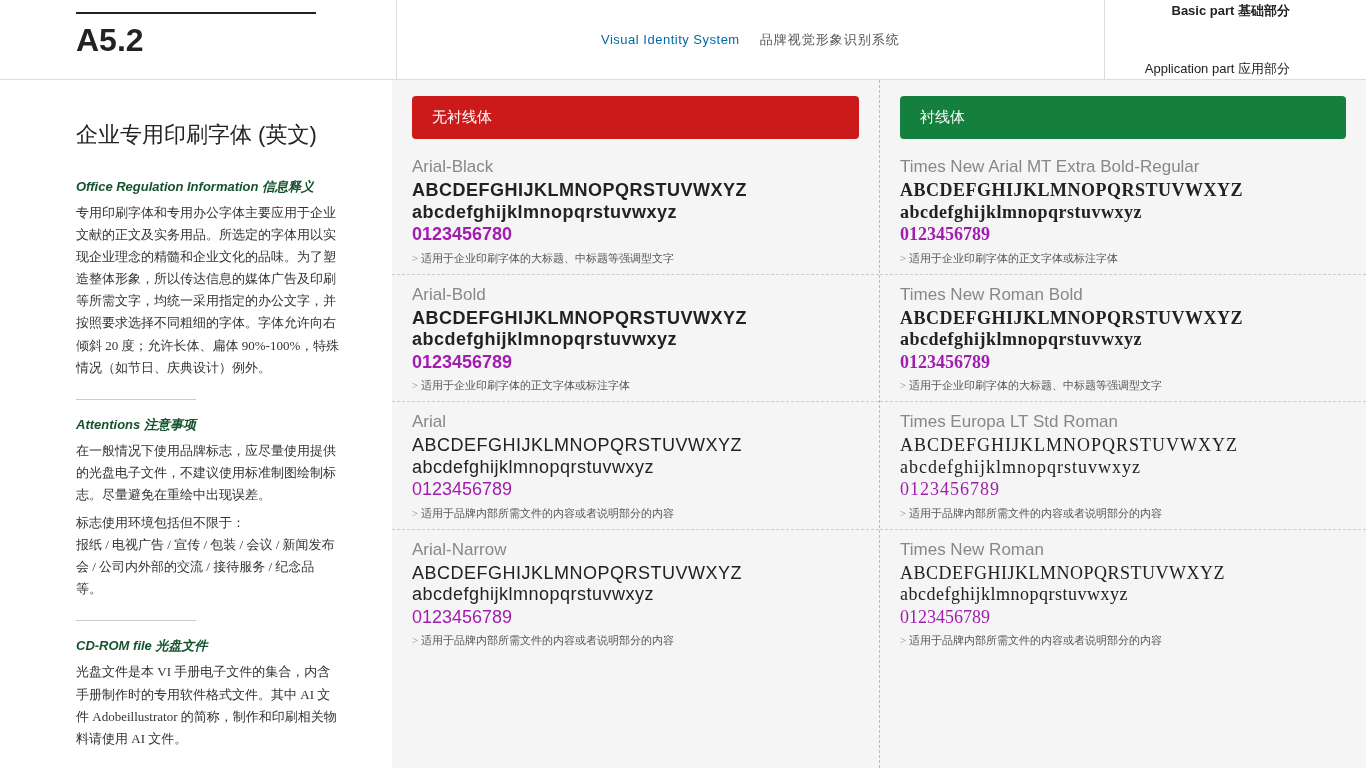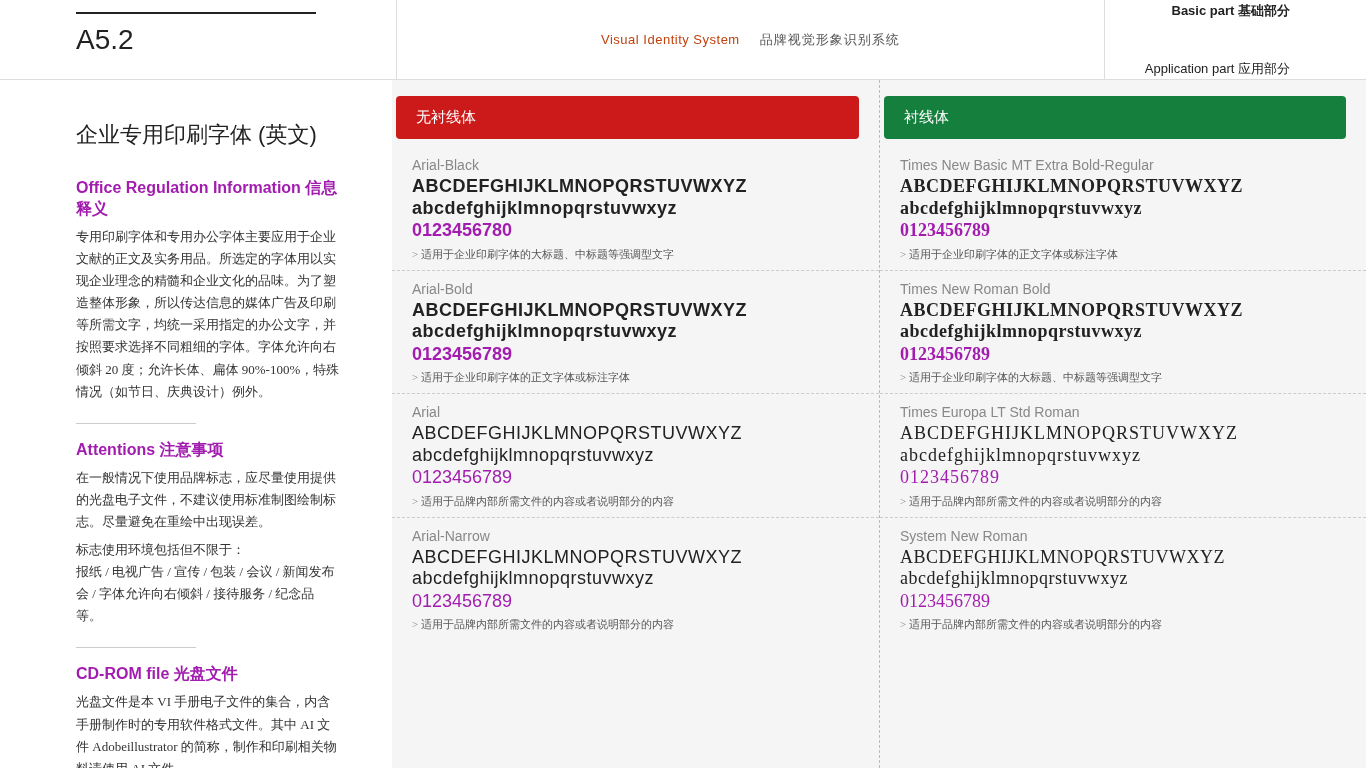--- a/index.html
+++ b/index.html
@@ -21,22 +21,22 @@
       border-bottom: 1px solid #ddd;
       position: relative;
     }
     .header-left {
       display: flex;
       flex-direction: column;
       align-items: flex-start;
       width: 320px;
     }
     .header-title {
-      font-size: 28px;
-      font-weight: 400;
+      font-size: 32px;
+      font-weight: 700;
       color: #222;
       font-family: Arial, sans-serif;
       line-height: 1;
     }
     .header-divider-top {
       position: absolute;
       top: 12px;
       left: 76px;
       width: 240px;
       height: 1.5px;
@@ -48,21 +48,21 @@
       flex-direction: column;
       align-items: center;
       justify-content: center;
       border-left: 1px solid #ddd;
       border-right: 1px solid #ddd;
       height: 100%;
       padding: 0 40px;
     }
     .header-center-main {
       font-size: 13px;
-      color: #c2410c;
+      color: #0369a1;
       font-family: Arial, sans-serif;
       letter-spacing: 0.5px;
       text-align: center;
     }
     .header-center-sub {
       font-size: 13px;
       color: #555;
       font-family: 'SimSun', serif;
       letter-spacing: 1px;
     }
@@ -107,25 +107,26 @@
       font-size: 22px;
       color: #222;
       font-family: 'SimHei', sans-serif;
       margin-bottom: 28px;
       margin-top: 16px;
     }
     .sidebar-section {
       margin-bottom: 20px;
     }
     .sidebar-section-title {
-      font-size: 16px;
+      font-size: 13px;
       font-weight: 700;
-      color: #a21caf;
+      color: #14532d;
       font-family: Arial, 'SimSun', sans-serif;
       margin-bottom: 6px;
+      font-style: italic;
     }
     .sidebar-section-body {
       font-size: 13px;
       color: #333;
       line-height: 1.7;
       font-family: 'SimSun', serif;
     }
     .sidebar-divider {
       width: 120px;
       height: 1px;
@@ -145,21 +146,21 @@
     .font-grid {
       display: grid;
       grid-template-columns: 1fr 1fr;
       height: 100%;
     }
     .font-column {
       padding: 0;
     }
     .font-column-header {
       padding: 12px 20px;
-      margin: 16px 20px 8px 4px;
+      margin: 16px 20px 8px 20px;
       border-radius: 4px;
       color: #fff;
       font-size: 15px;
       font-family: 'SimHei', sans-serif;
       font-weight: 400;
     }
     .font-column-header.sans {
       background: #cc1a1a;
     }
     .font-column-header.serif {
@@ -171,21 +172,21 @@
 
     
     .font-entry {
       padding: 10px 20px 8px 20px;
       border-bottom: 1px dashed #ccc;
     }
     .font-entry:last-child {
       border-bottom: none;
     }
     .font-entry-name {
-      font-size: 14px;
+      font-size: 17px;
       color: #888;
       font-family: Arial, sans-serif;
       margin-bottom: 3px;
     }
     .font-sample-upper {
       font-size: 18px;
       color: #222;
       line-height: 1.2;
       letter-spacing: 0.5px;
     }
@@ -258,21 +259,21 @@
       <div class="sidebar-section-title">Office Regulation Information 信息释义</div>
       <div class="sidebar-section-body">专用印刷字体和专用办公字体主要应用于企业文献的正文及实务用品。所选定的字体用以实现企业理念的精髓和企业文化的品味。为了塑造整体形象，所以传达信息的媒体广告及印刷等所需文字，均统一采用指定的办公文字，并按照要求选择不同粗细的字体。字体允许向右倾斜 20 度；允许长体、扁体 90%-100%，特殊情况（如节日、庆典设计）例外。</div>
     </div>
 
     <div class="sidebar-divider"></div>
 
     <div class="sidebar-section">
       <div class="sidebar-section-title">Attentions 注意事项</div>
       <div class="sidebar-section-body">在一般情况下使用品牌标志，应尽量使用提供的光盘电子文件，不建议使用标准制图绘制标志。尽量避免在重绘中出现误差。</div>
       <div class="sidebar-section-body" style="margin-top:6px;white-space:pre-line;">标志使用环境包括但不限于：
-报纸 / 电视广告 / 宣传 / 包装 / 会议 / 新闻发布会 / 字体允许向右倾斜 / 接待服务 / 纪念品等。</div>
+报纸 / 电视广告 / 宣传 / 包装 / 会议 / 新闻发布会 / 公司内外部的交流 / 接待服务 / 纪念品等。</div>
     </div>
 
     <div class="sidebar-divider"></div>
 
     <div class="sidebar-section">
       <div class="sidebar-section-title">CD-ROM file 光盘文件</div>
       <div class="sidebar-section-body">光盘文件是本 VI 手册电子文件的集合，内含手册制作时的专用软件格式文件。其中 AI 文件 Adobeillustrator 的简称，制作和印刷相关物料请使用 AI 文件。</div>
     </div>
   </div>
 
@@ -312,21 +313,21 @@
           <div class="font-sample-lower arial-narrow">abcdefghijklmnopqrstuvwxyz</div>
           <div class="font-sample-num arial-narrow">0123456789</div>
           <div class="font-entry-desc" style="font-family:'SimSun',serif;">适用于品牌内部所需文件的内容或者说明部分的内容</div>
         </div>
       </div>
 
       <div class="font-column">
         <div class="font-column-header serif">衬线体</div>
 
         <div class="font-entry">
-          <div class="font-entry-name" style="font-family:Arial,sans-serif;">Times New Basic MT Extra Bold-Regular</div>
+          <div class="font-entry-name" style="font-family:Arial,sans-serif;">Times New Arial MT Extra Bold-Regular</div>
           <div class="font-sample-upper times-bold-extra">ABCDEFGHIJKLMNOPQRSTUVWXYZ</div>
           <div class="font-sample-lower times-bold-extra">abcdefghijklmnopqrstuvwxyz</div>
           <div class="font-sample-num times-bold-extra bold-num">0123456789</div>
           <div class="font-entry-desc" style="font-family:'SimSun',serif;">适用于企业印刷字体的正文字体或标注字体</div>
         </div>
 
         <div class="font-entry">
           <div class="font-entry-name" style="font-family:Arial,sans-serif;">Times New Roman Bold</div>
           <div class="font-sample-upper times-bold">ABCDEFGHIJKLMNOPQRSTUVWXYZ</div>
           <div class="font-sample-lower times-bold">abcdefghijklmnopqrstuvwxyz</div>
@@ -336,21 +337,21 @@
 
         <div class="font-entry">
           <div class="font-entry-name" style="font-family:Arial,sans-serif;">Times Europa LT Std Roman</div>
           <div class="font-sample-upper times-europa">ABCDEFGHIJKLMNOPQRSTUVWXYZ</div>
           <div class="font-sample-lower times-europa">abcdefghijklmnopqrstuvwxyz</div>
           <div class="font-sample-num times-europa">0123456789</div>
           <div class="font-entry-desc" style="font-family:'SimSun',serif;">适用于品牌内部所需文件的内容或者说明部分的内容</div>
         </div>
 
         <div class="font-entry">
-          <div class="font-entry-name" style="font-family:Arial,sans-serif;">System New Roman</div>
+          <div class="font-entry-name" style="font-family:Arial,sans-serif;">Times New Roman</div>
           <div class="font-sample-upper times-roman">ABCDEFGHIJKLMNOPQRSTUVWXYZ</div>
           <div class="font-sample-lower times-roman">abcdefghijklmnopqrstuvwxyz</div>
           <div class="font-sample-num times-roman-num">0123456789</div>
           <div class="font-entry-desc" style="font-family:'SimSun',serif;">适用于品牌内部所需文件的内容或者说明部分的内容</div>
         </div>
       </div>
 
     </div>
   </div>
 </div>

